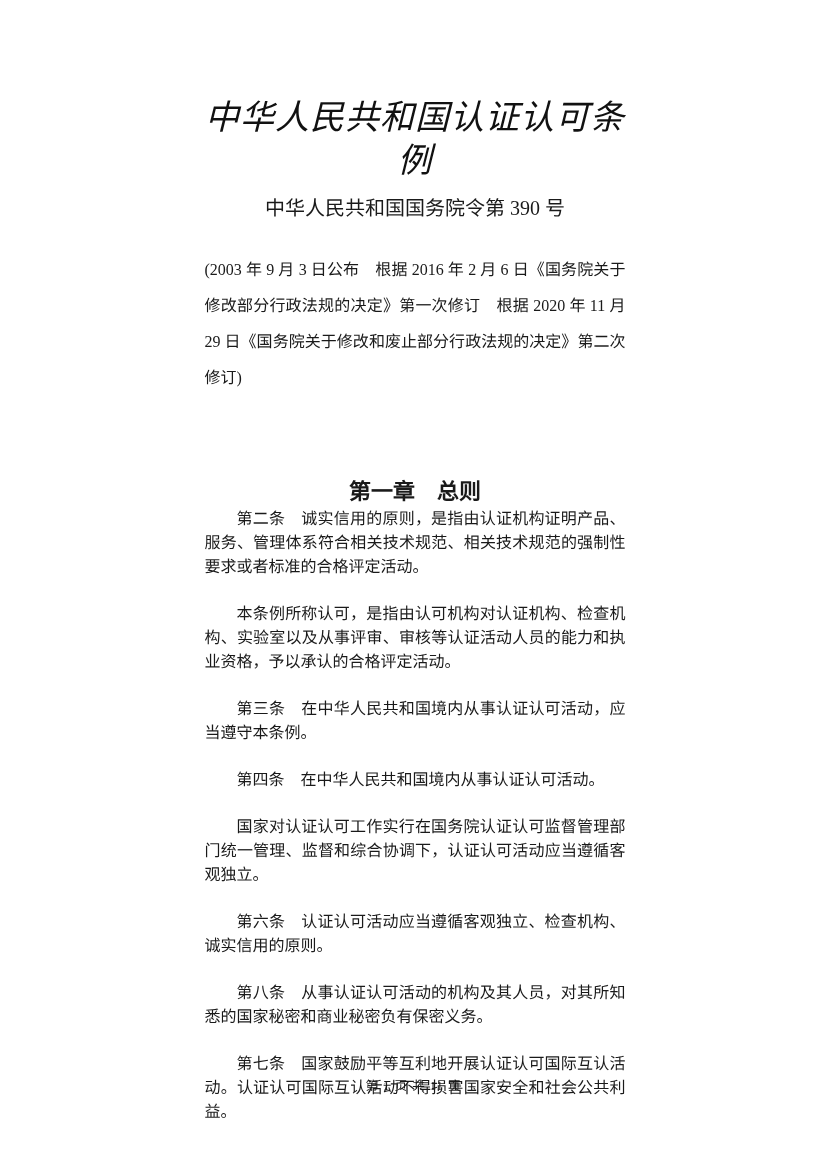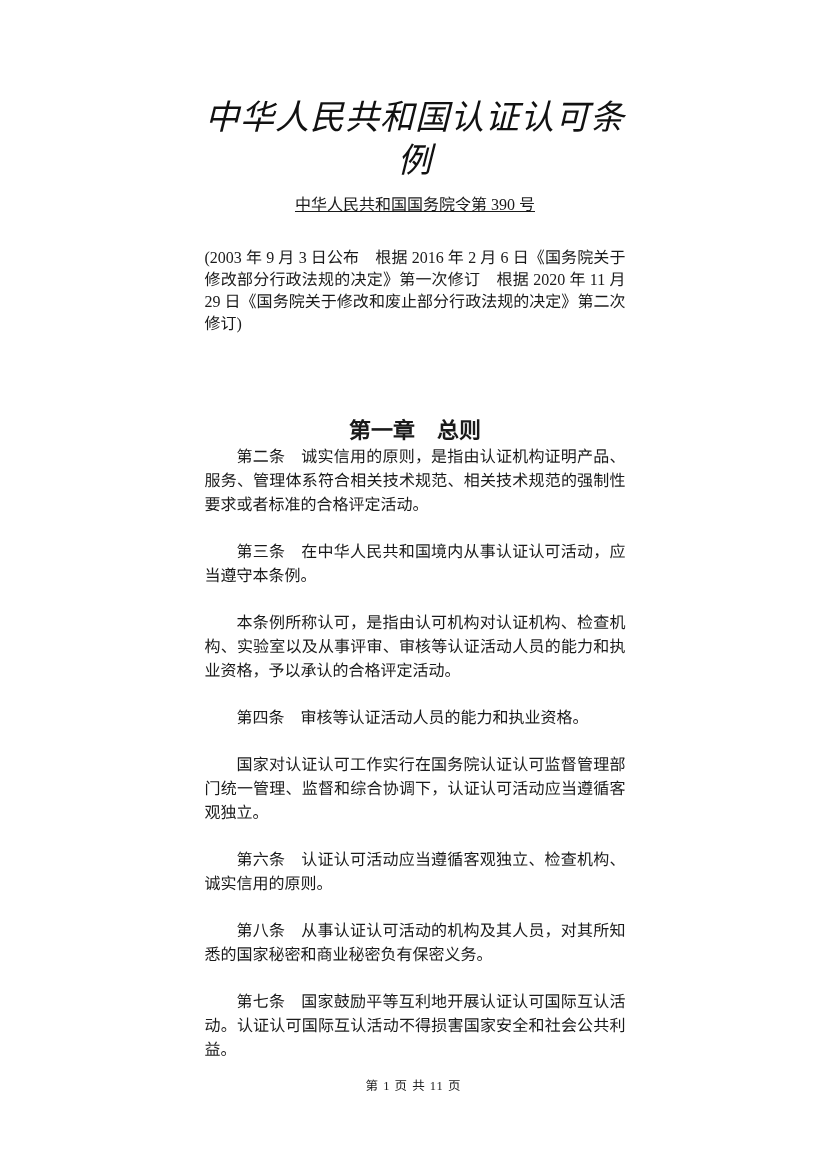--- a/index.html
+++ b/index.html
@@ -28,29 +28,28 @@
     font-weight: normal;
     font-style: italic;
     font-family: cursive;
     text-align: center;
     letter-spacing: 1px;
     line-height: 1.25;
     color: #111111;
   }
   .order-line {
     margin-top: 13px;
-    font-size: 16px;
+    font-size: 20px;
     text-align: center;
     line-height: 1.3;
-    text-decoration: underline;
   }
   .preamble {
     margin: 31px 0 0 0;
     font-size: 16px;
-    line-height: 22px;
+    line-height: 36px;
     text-align: justify;
     text-indent: 0;
   }
   .chapter-heading {
     margin: 82px 0 0 0;
     font-size: 22px;
     font-weight: bold;
     text-align: center;
     line-height: 1.3;
     font-family: Liberation Serif, serif;
@@ -87,25 +86,25 @@
 
     <div class="order-line">中华人民共和国国务院令第 390 号</div>
 
     <p class="preamble">(2003 年 9 月 3 日公布　根据 2016 年 2 月 6 日《国务院关于修改部分行政法规的决定》第一次修订　根据 2020 年 11 月 29 日《国务院关于修改和废止部分行政法规的决定》第二次修订)</p>
 
     <h2 class="chapter-heading">第一章　总则</h2>
 
 
     <p class="body-para">第二条　诚实信用的原则，是指由认证机构证明产品、服务、管理体系符合相关技术规范、相关技术规范的强制性要求或者标准的合格评定活动。</p>
 
+    <p class="body-para">本条例所称认可，是指由认可机构对认证机构、检查机构、实验室以及从事评审、审核等认证活动人员的能力和执业资格，予以承认的合格评定活动。</p>
+
     <p class="body-para">第三条　在中华人民共和国境内从事认证认可活动，应当遵守本条例。</p>
 
-    <p class="body-para">本条例所称认可，是指由认可机构对认证机构、检查机构、实验室以及从事评审、审核等认证活动人员的能力和执业资格，予以承认的合格评定活动。</p>
-
-    <p class="body-para">第四条　审核等认证活动人员的能力和执业资格。</p>
+    <p class="body-para">第四条　在中华人民共和国境内从事认证认可活动。</p>
 
     <p class="body-para">国家对认证认可工作实行在国务院认证认可监督管理部门统一管理、监督和综合协调下，认证认可活动应当遵循客观独立。</p>
 
 
     <p class="body-para">第六条　认证认可活动应当遵循客观独立、检查机构、诚实信用的原则。</p>
 
     <p class="body-para">第八条　从事认证认可活动的机构及其人员，对其所知悉的国家秘密和商业秘密负有保密义务。</p>
 
     <p class="body-para">第七条　国家鼓励平等互利地开展认证认可国际互认活动。认证认可国际互认活动不得损害国家安全和社会公共利益。</p>
 

